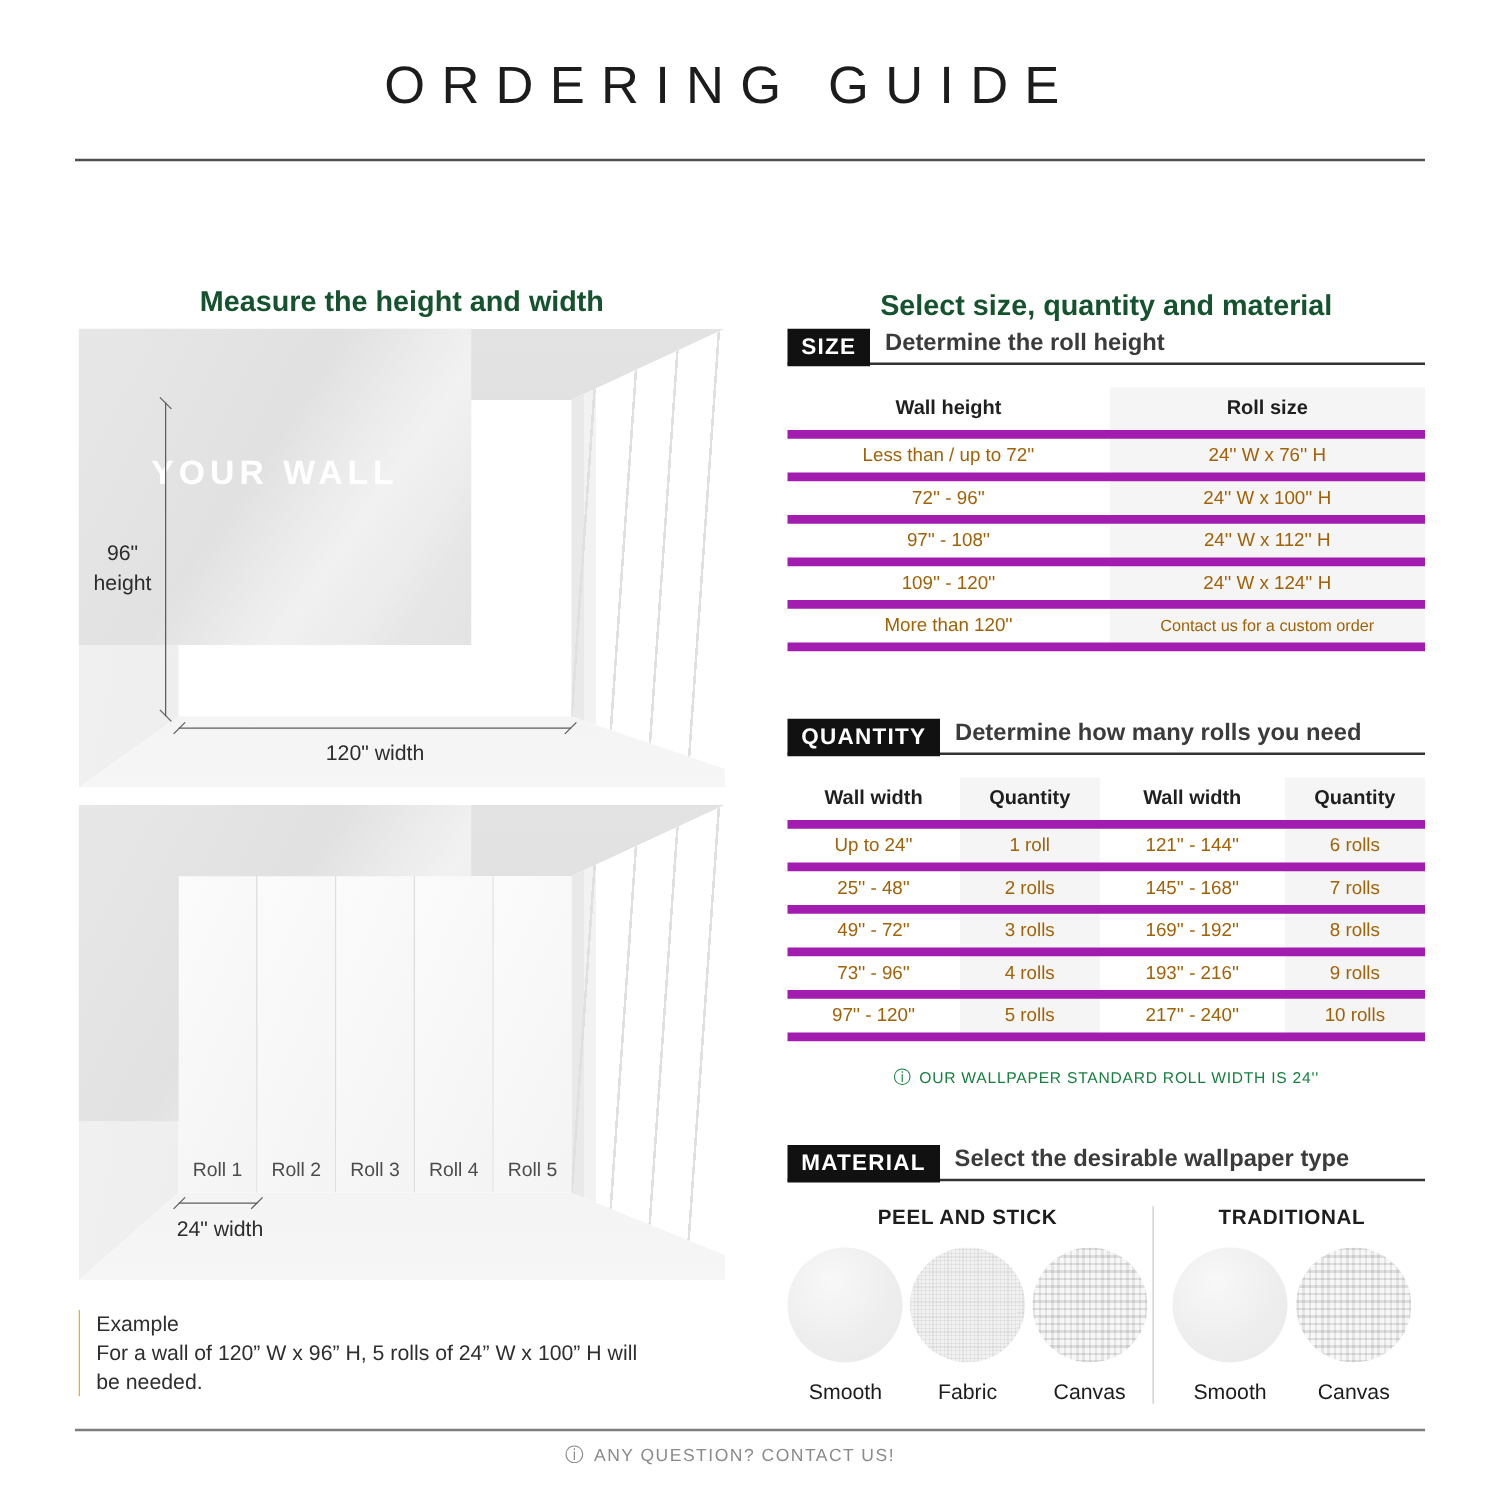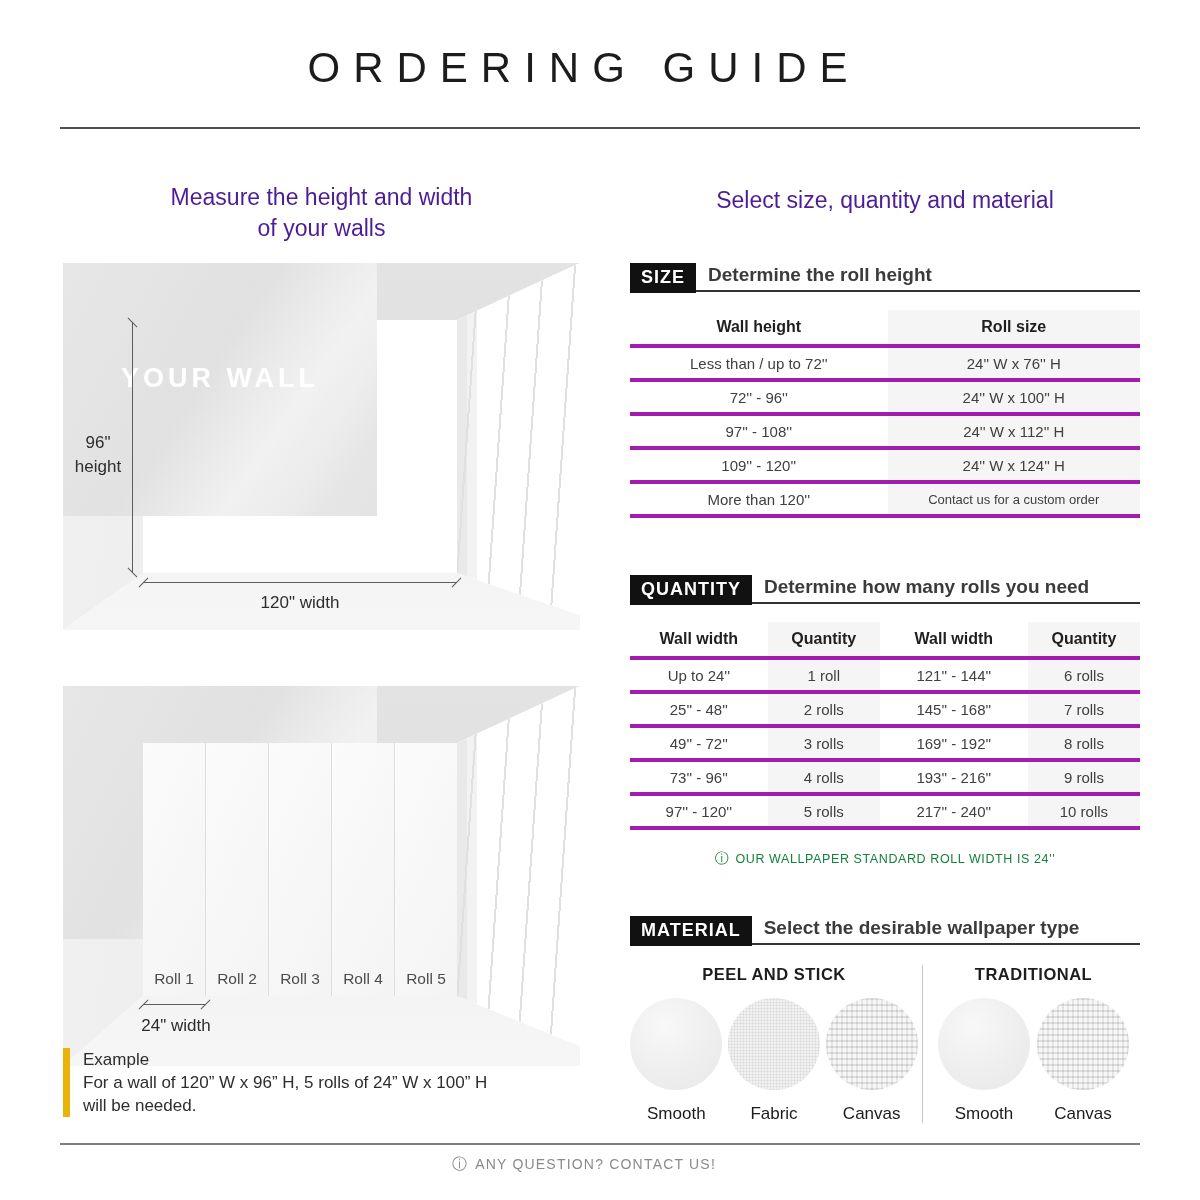--- a/index.html
+++ b/index.html
@@ -6,28 +6,28 @@
   html,body { background:#ffffff; }
   body { font-family:"Liberation Sans", sans-serif; color:#2b2b2b; }
   .page { position:relative; width:1168px; height:1200px; background:#fff; overflow:hidden; }
 
   
   .page-title { position:absolute; top:44px; left:0; width:100%; text-align:center;
     font-size:42px; font-weight:400; letter-spacing:13px; color:#1c1c1c; }
   .top-divider { position:absolute; top:127px; left:60px; width:1080px; height:2px; background:#4f4f4f; }
 
   
-  .col-heading { font-size:23px; color:#4c1d95; text-align:center; line-height:31px; font-weight:400; }
+  .col-heading { font-size:23px; color:#14532d; text-align:center; line-height:31px; font-weight:700;margin-top:44px; }
   .left-heading { position:absolute; top:182px; left:63px; width:517px; }
   .right-heading { position:absolute; top:185px; left:630px; width:510px; }
 
   
   .room { position:absolute; left:63px; width:517px; background:#fff; }
   .room1 { top:263px; height:367px; }
-  .room2 { top:686px; height:380px; }
+  .room2 { top:644px; height:380px; }
   .room .ceil, .room .lwall, .room .bwall, .room .floor, .room .window { position:absolute; inset:0; }
   .room .ceil { background:linear-gradient(to bottom,#e3e3e3,#d9d9d9);
     clip-path:polygon(0 0,517px 0,394px 57px,80px 57px); }
   .room .lwall { background:linear-gradient(100deg,#f1f1f1,#e6e6e6);
     clip-path:polygon(0 0,80px 57px,80px 310px,0 100%); }
   .room .bwall { left:80px; top:57px; width:314px; height:253px; inset:auto;
     background:linear-gradient(118deg,#e7e7e7 0%,#e1e1e1 45%,#e8e8e8 80%,#e3e3e3 100%); }
   .room .wall-light { position:absolute; inset:0;
     background:linear-gradient(125deg,transparent 45%,rgba(255,255,255,0.45) 68%,transparent 88%); }
   .room1 .floor { background:linear-gradient(to bottom,#ebebeb,#f6f6f6);
@@ -65,36 +65,36 @@
 
   
   .roll-panels { position:absolute; left:80px; top:57px; width:314px; height:253px; display:flex; }
   .roll-panel { position:relative; flex:1 1 0; background:linear-gradient(115deg,#fbfbfb,#f4f4f4);
     border-right:1px solid #dedede; }
   .roll-panel:last-child { border-right:none; }
   .roll-label { position:absolute; bottom:8px; left:0; width:100%; text-align:center;
     font-size:15.5px; color:#4c4c4c; }
 
   
-  .example { position:absolute; top:1048px; left:63px; width:450px; border-left:7px solid #eab308;
+  .example { position:absolute; top:1048px; left:63px; width:450px; border-left:1px solid #eab308;
     padding-left:13px; font-size:17px; line-height:23px; color:#2e2e2e; }
 
   
   .col-right { position:absolute; left:630px; top:0; width:510px; }
   .sec { position:absolute; left:0; width:510px; }
   .sec-size { top:263px; } .sec-qty { top:575px; } .sec-mat { top:916px; }
   .sec-header { display:flex; align-items:flex-end; border-bottom:2px solid #333333; padding-bottom:0; }
   .badge { background:#111111; color:#ffffff; font-size:18px; font-weight:bold; letter-spacing:1px;
     padding:4px 11px 5px; margin-bottom:-3px; }
   .sec-desc { font-size:19px; color:#3b3b3b; padding:0 0 4px 12px;font-weight:bold; }
 
   table.guide { width:100%; border-collapse:collapse; margin-top:18px; }
   table.guide th { font-size:16px; font-weight:bold; color:#1f1f1f; padding:8px 4px; }
-  table.guide td { font-size:15px; color:#404040; text-align:center; padding:0 4px; height:34px; }
-  table.guide tr { border-bottom:4px solid #a21caf; }
+  table.guide td { font-size:15px; color:#a16207; text-align:center; padding:0 4px; height:34px; }
+  table.guide tr { border-bottom:7px solid #a21caf; }
   table.guide .shade { background:#f5f5f5; }
   .size-table td.small2 { font-size:13px; line-height:15px; padding:6px 30px; }
   .size-table col.c0 { width:50.5%; } .size-table col.c1 { width:49.5%; }
   .qty-table col.q0 { width:27%; } .qty-table col.q1 { width:22%; }
   .qty-table col.q2 { width:29%; } .qty-table col.q3 { width:22%; }
 
   .qty-note { margin-top:20px; text-align:center; font-size:12.5px; letter-spacing:0.6px;
     color:#15803d; }
   .qty-note .i-ico { font-size:14px; margin-right:6px; }
 

